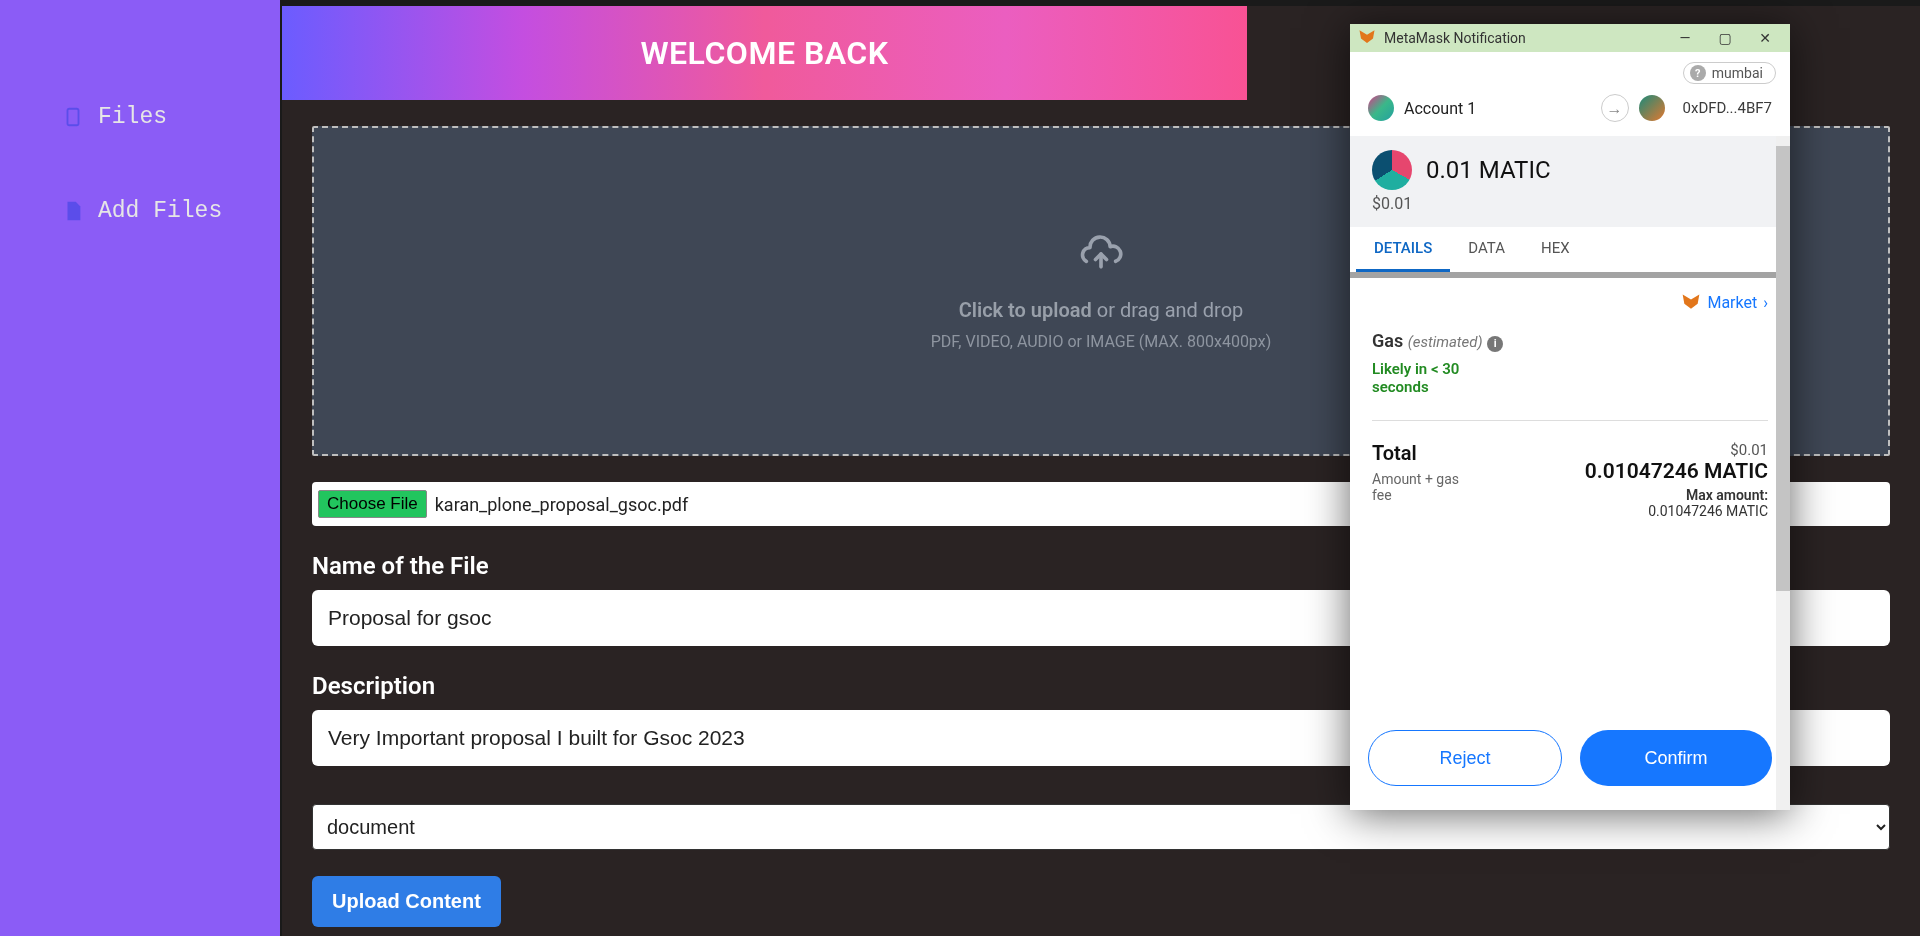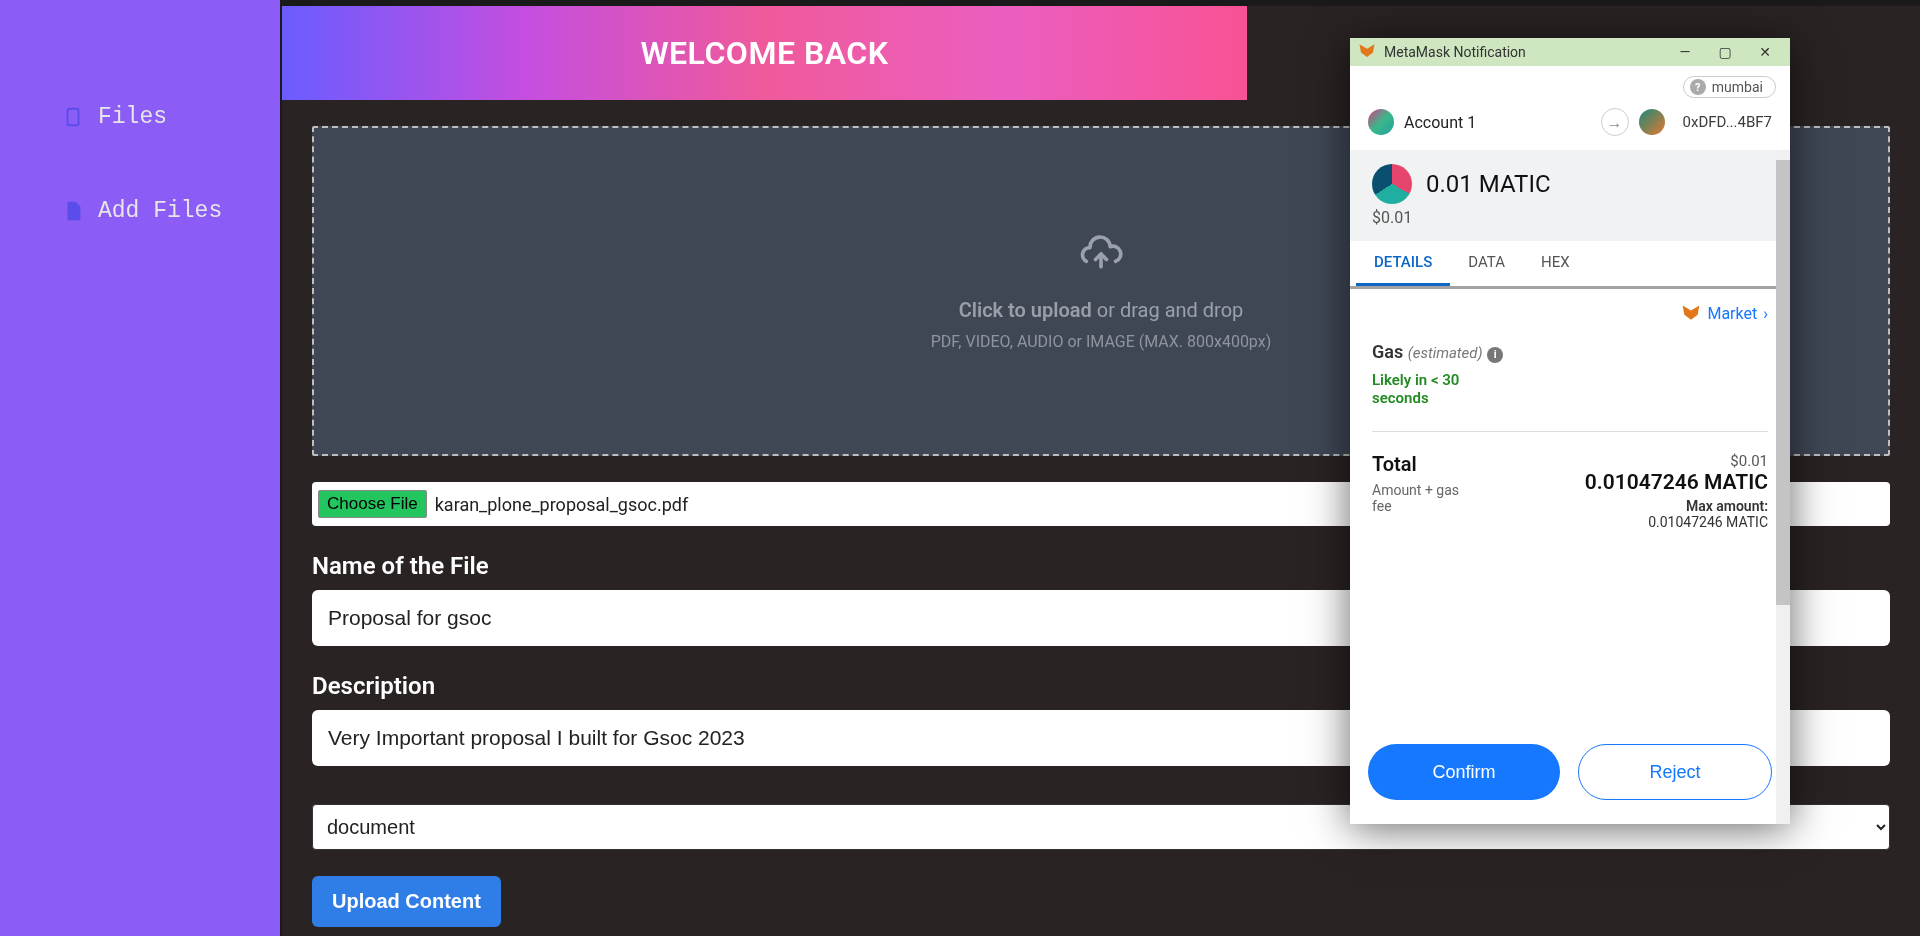--- a/index.html
+++ b/index.html
@@ -141,21 +141,21 @@
       font-size: 20px;
       font-weight:600;
       padding: 14px 20px;
       margin-top: 26px;
       cursor:pointer;
     }
 
     
     .mm-window {
       position:absolute;
-      top: 38px;
+      top: 24px;
       left: 1350px;
       width: 440px;
       height: 786px;
       background:#fff;
       color:#222;
       box-shadow: 0 4px 40px rgba(0,0,0,0.6);
       font-size: 15px;
       display:flex;
       flex-direction:column;
     }
@@ -225,21 +225,21 @@
       background: conic-gradient(#e6466e 0 33%, #1faea0 33% 66%, #0b4f70 66% 100%);
       flex-shrink:0;
     }
     .mm-amount .value {
       font-size:24px; color:#111;
     }
     .mm-amount .fiat { font-size:16px; color:#555; margin-top:4px; margin-left:0; }
 
     .mm-tabs {
       display:flex;
-      border-bottom:3px solid #a3a3a3;
+      border-bottom:6px solid #a3a3a3;
       padding: 0 6px;
     }
     .mm-tab {
       padding: 12px 18px;
       font-size:15px;
       color:#555;
       cursor:pointer;
     }
     .mm-tab.active {
       color:#0e67c4;
@@ -471,22 +471,22 @@
           <div class="main-val">0.01047246 MATIC</div>
           <div class="sub">
             <span class="mm-max-label">Max amount:</span><br>
             <span>0.01047246 MATIC</span>
           </div>
         </div>
       </div>
     </div>
 
     <div class="mm-footer">
+      <button class="mm-btn reject">Reject</button>
       <button class="mm-btn confirm">Confirm</button>
-      <button class="mm-btn reject">Reject</button>
     </div>
 
     <div class="mm-scroll">
       <div style="height:10px;"></div>
       <div class="mm-scroll-thumb" style="height:66%;"></div>
     </div>
   </div>
 </div>
 
 </body></html>

